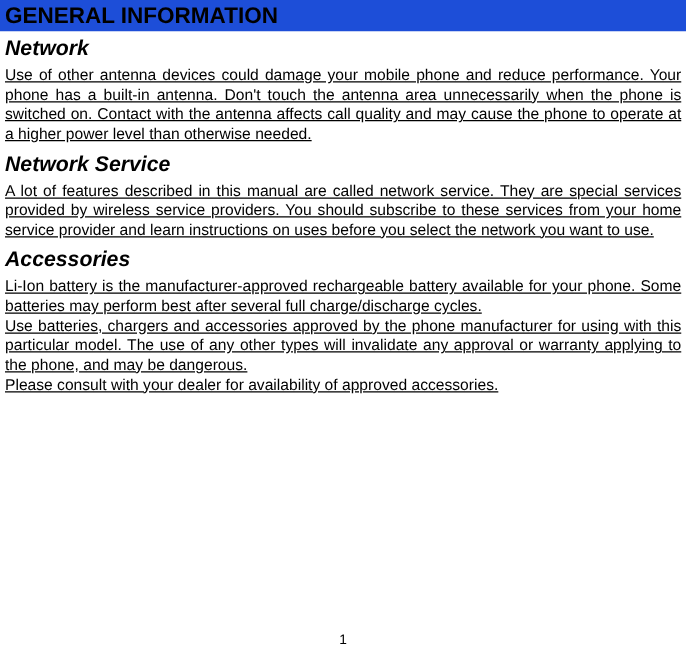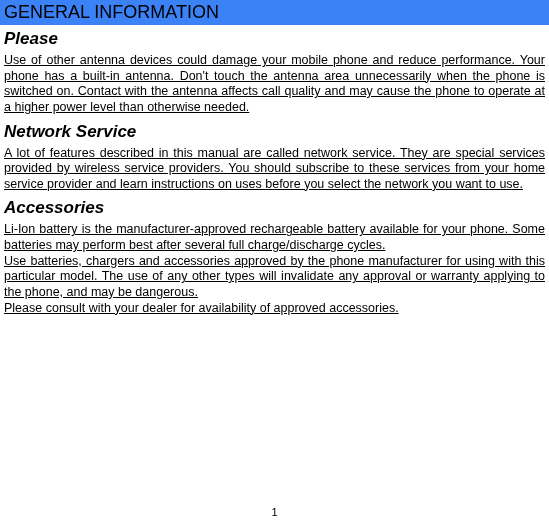--- a/index.html
+++ b/index.html
@@ -10,23 +10,23 @@
     body {
       width: 549px;
       height: 524px;
       font-family: Arial, Helvetica, sans-serif;
       background: #fff;
       color: #000;
       padding: 0;
       position: relative;
     }
     .page-header {
-      background: #3b82f6;
+      background: #1d4ed8;
       color: #000;
-      font-weight: normal;
+      font-weight: bold;
       font-size: 18px;
       padding: 2px 8px 2px 4px;
       margin-bottom: 4px;
     }
     .section {
       padding: 0 4px;
       margin-bottom: 6px;
     }
     .section-title {
       font-weight: bold;
@@ -48,21 +48,21 @@
       text-align: center;
       font-size: 11px;
     }
   </style>
 </head>
 <body>
 
 <div class="page-header">GENERAL INFORMATION</div>
 
 <div class="section">
-  <div class="section-title">Please</div>
+  <div class="section-title">Network</div>
   <div class="section-body">Use of other antenna devices could damage your mobile phone and reduce performance. Your phone has a built-in antenna. Don't touch the antenna area unnecessarily when the phone is switched on. Contact with the antenna affects call quality and may cause the phone to operate at a higher power level than otherwise needed.</div>
 </div>
 
 <div class="section">
   <div class="section-title">Network Service</div>
   <div class="section-body">A lot of features described in this manual are called network service. They are special services provided by wireless service providers. You should subscribe to these services from your home service provider and learn instructions on uses before you select the network you want to use.</div>
 </div>
 
 <div class="section">
   <div class="section-title">Accessories</div>

